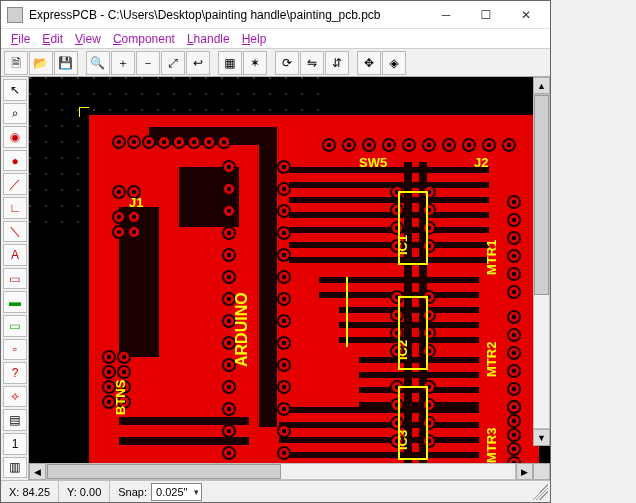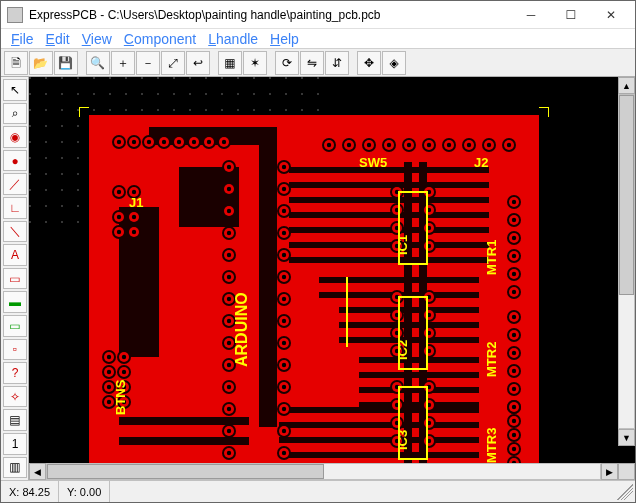--- a/index.html
+++ b/index.html
@@ -1,24 +1,24 @@
 <!DOCTYPE html>
 <html><head>
 <meta charset="utf-8">
 <style>
   * { box-sizing: border-box; margin: 0; padding: 0; }
   html, body { height: 100%; }
   body { font-family: "Segoe UI", Tahoma, sans-serif; font-size: 12px; background: #f0f0f0; }
-  .window { width: 636px; height: 503px; background: #fff; border: 1px solid #666; display: flex; flex-direction: column; }
+  .window { width: 551px; height: 503px; background: #fff; border: 1px solid #666; display: flex; flex-direction: column; }
   .titlebar { height: 28px; background: #fff; display: flex; align-items: center; padding: 0 4px 0 6px; border-bottom: 1px solid #e0e0e0; }
   .titlebar-icon { width: 16px; height: 16px; background: #d0d0d0; border: 1px solid #888; margin-right: 6px; }
   .title { flex: 1; font-size: 12px; color: #000; }
   .winbtn { width: 40px; height: 24px; display: flex; align-items: center; justify-content: center; font-family: sans-serif; font-size: 13px; color: #333; }
   .menubar { height: 20px; display: flex; align-items: center; padding: 0 4px; border-bottom: 1px solid #d0d0d0; }
-  .menu-item { padding: 1px 6px; font-size: 14px; color: #3b82f6; }
+  .menu-item { padding: 1px 6px; font-size: 12px; color: #a21caf; }
   .menu-item .u { text-decoration: underline; }
   .toolbar { height: 28px; background: #f0f0f0; border-bottom: 1px solid #b0b0b0; display: flex; align-items: center; padding: 0 3px; gap: 1px; }
   .tbtn { width: 24px; height: 24px; border: 1px solid #bbb; background: #f7f7f7; display: flex; align-items: center; justify-content: center; font-size: 12px; }
   .tsep { width: 6px; }
   .content { flex: 1; display: flex; min-height: 0; }
   .tool-palette { width: 28px; background: #f0f0f0; border-right: 1px solid #b0b0b0; display: flex; flex-direction: column; padding: 2px; gap: 2px; }
   .pbtn { width: 24px; height: 22px; border: 1px solid #bbb; background: #fafafa; display: flex; align-items: center; justify-content: center; position: relative; }
   .pbtn.red { color: #c00; }
   .pbtn.green { color: #090; }
   .stage-wrap { flex: 1; display: flex; flex-direction: column; background: #000; position: relative; min-width: 0; }
@@ -787,15 +787,21 @@
     </div>
   </div>
 
   <div class="statusbar">
     <div class="sb-cell">
       <span>X:</span>&nbsp;<span>84.25</span>
     </div>
     <div class="sb-cell">
       <span>Y:</span>&nbsp;<span>0.00</span>
     </div>
+    <div class="sb-cell" style="border-right:none">
+      <span>Snap:</span>
+      <div class="snap-sel">
+          <span>0.025"</span>
+        </div>
+    </div>
     <div class="resize-grip"></div>
   </div>
 </div>
 
 </body></html>

